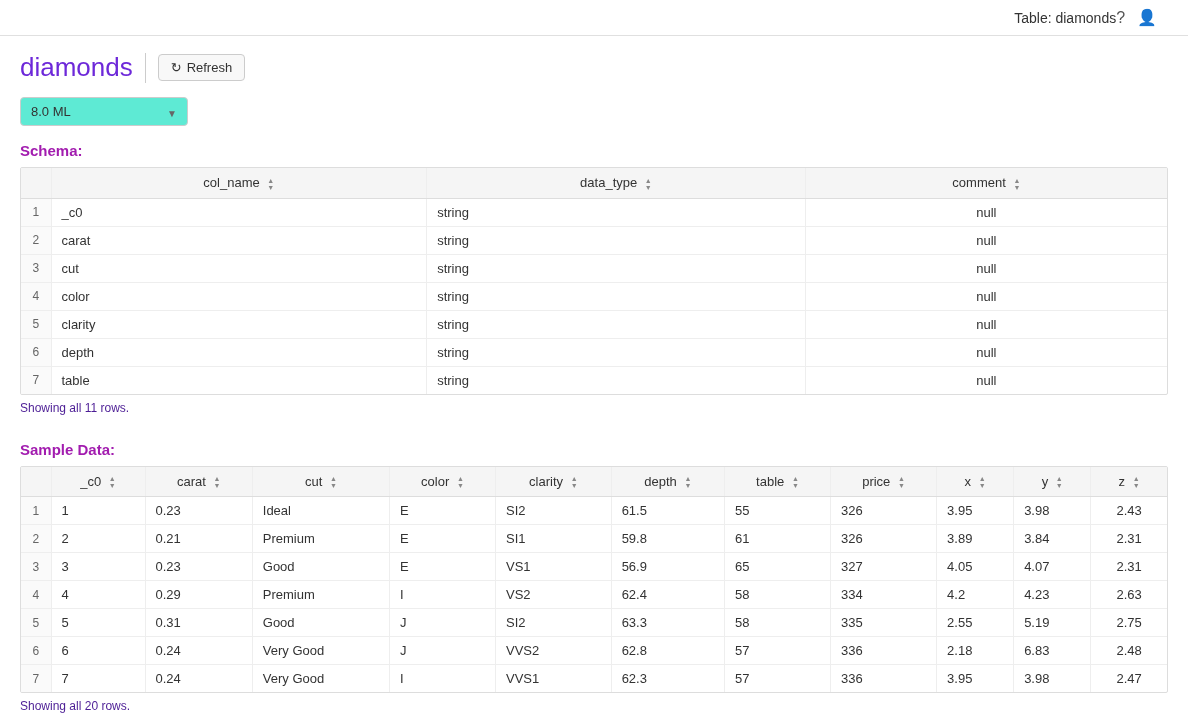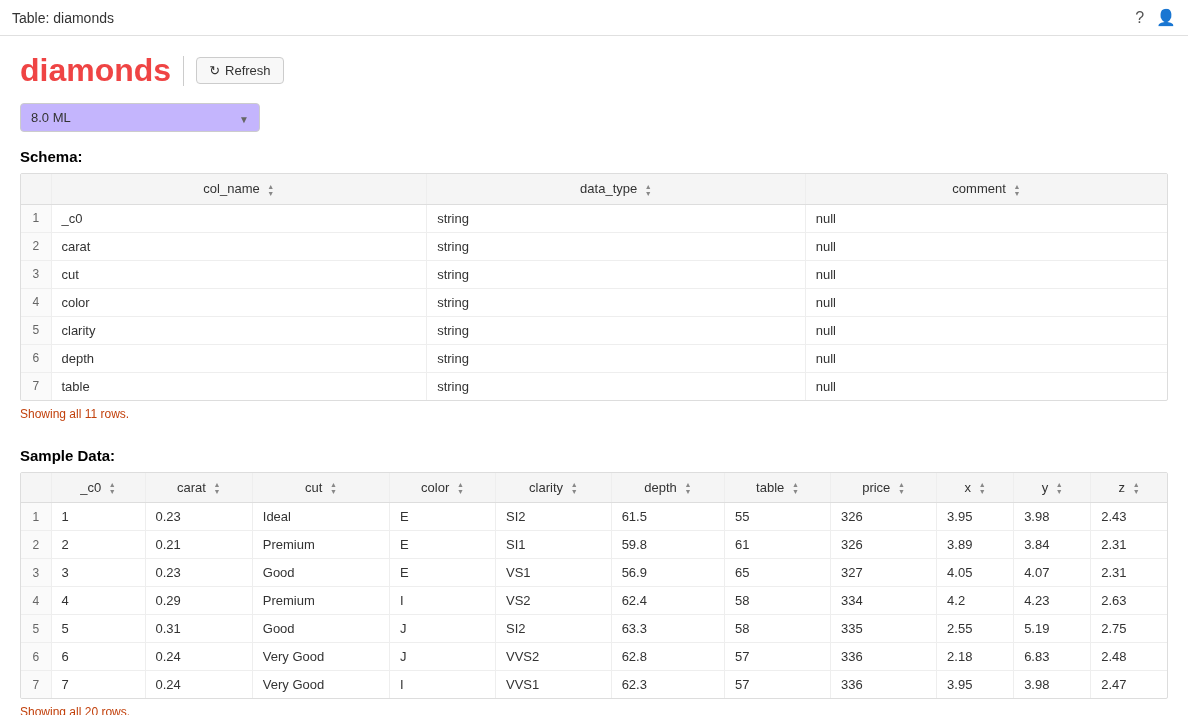--- a/index.html
+++ b/index.html
@@ -7,22 +7,22 @@
       font-family: -apple-system, BlinkMacSystemFont, "Segoe UI", Helvetica, Arial, sans-serif;
       font-size: 13px;
       color: #333;
       background: #fff;
     }
 
     
     .top-bar {
       display: flex;
       align-items: center;
-      justify-content: space-between;
-      padding: 8px 12px;
+      justify-content: flex-end;
+      padding: 8px 31px;
       border-bottom: 1px solid #e0e0e0;
       background: #fff;
     }
     .top-bar-title {
       font-size: 14px;
       color: #333;
     }
     .top-bar-icons {
       display: flex;
       gap: 12px;
@@ -40,23 +40,23 @@
     }
 
     
     .page-header {
       display: flex;
       align-items: center;
       gap: 12px;
       margin-bottom: 14px;
     }
     .page-title {
-      font-size: 32px;
-      font-weight: 700;
-      color: #ef4444;
+      font-size: 26px;
+      font-weight: 400;
+      color: #6d28d9;
     }
     .divider-line {
       width: 1px;
       height: 30px;
       background: #ccc;
     }
     .refresh-btn {
       display: flex;
       align-items: center;
       gap: 5px;
@@ -70,39 +70,39 @@
     }
 
     
     .dropdown-wrapper {
       margin-bottom: 16px;
     }
     .dropdown-select {
       display: flex;
       align-items: flex-end;
       justify-content: space-between;
-      width: 240px;
+      width: 168px;
       padding: 6px 10px;
       border: 1px solid #ccc;
       border-radius: 4px;
-      background: #c4b5fd;
+      background: #5eead4;
       cursor: pointer;
       font-size: 13px;
     }
     .dropdown-arrow {
       font-size: 10px;
       color: #666;
     }
 
     
     .section-title {
       font-size: 15px;
       font-weight: 600;
       margin-bottom: 8px;
-      color: #000000;
+      color: #a21caf;
     }
 
     
     .table-container {
       border: 1px solid #ddd;
       border-radius: 2px;
       overflow: hidden;
       margin-bottom: 6px;
     }
     table {
@@ -137,31 +137,31 @@
       width: 30px;
       text-align: center;
       color: #aaa;
       background: #f5f5f5;
     }
     tbody td {
       padding: 6px 10px;
       border-bottom: 1px solid #eee;
       border-right: 1px solid #eee;
     }
-    tbody td:last-child { border-right: none; }
+    tbody td:last-child { border-right: none; text-align: center; }
     tbody tr:last-child td { border-bottom: none; }
     tbody td.row-num {
       text-align: center;
       color: #666;
       background: #fafafa;
       font-size: 12px;
     }
     .showing-text {
       font-size: 12px;
-      color: #c2410c;
+      color: #4c1d95;
       margin-bottom: 20px;
     }
 
     .sample-section {
       margin-top: 26px;
     }
   </style>
 </head>
 <body>
 

